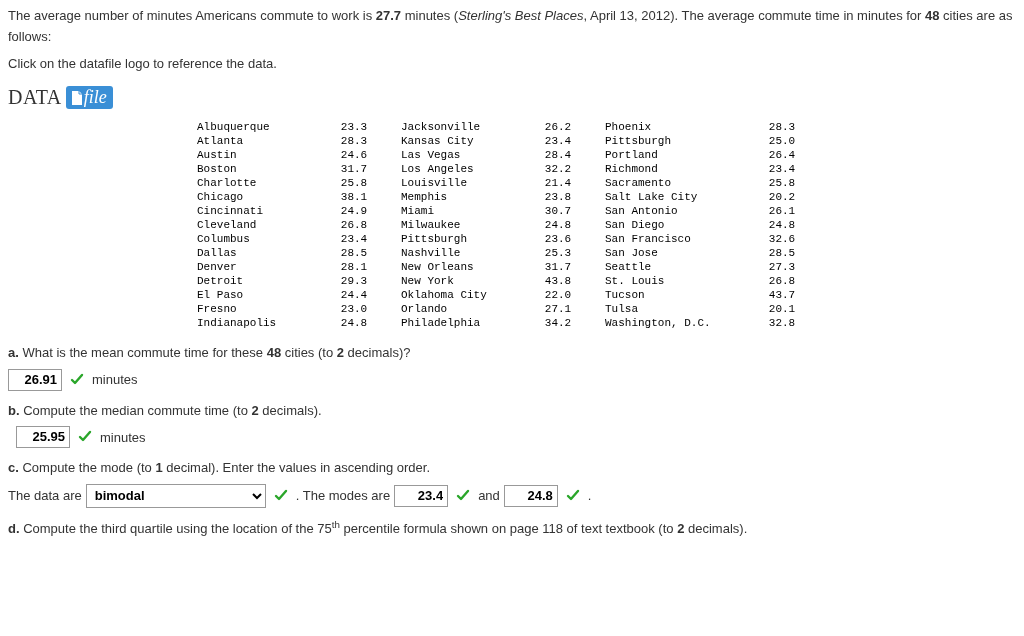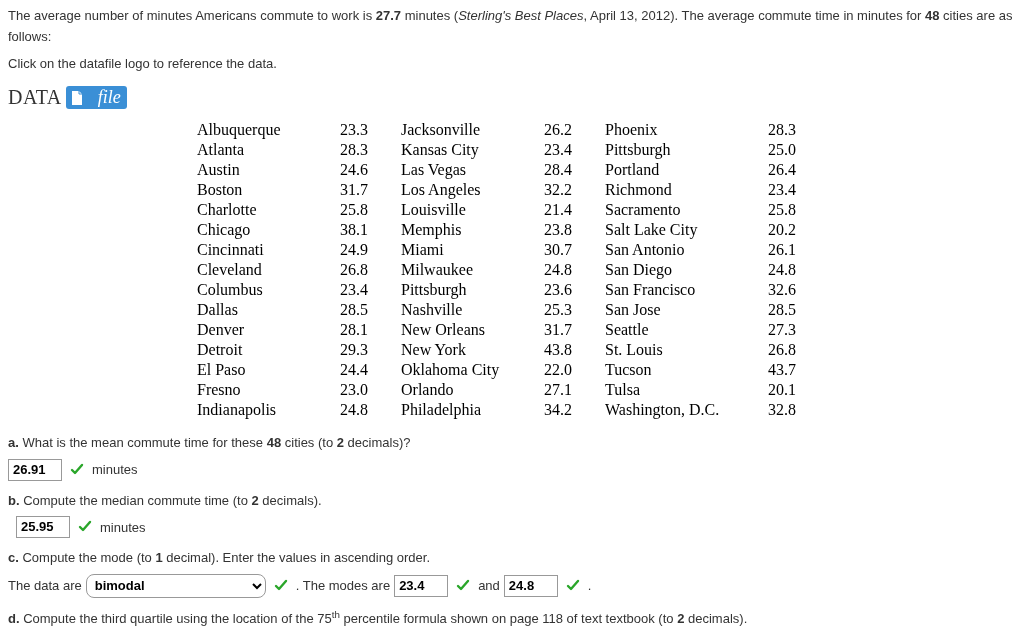--- a/index.html
+++ b/index.html
@@ -29,49 +29,49 @@
   .datafile-badge {
     display: inline-flex;
     align-items: center;
     background: #3a8fd6;
     border-radius: 3px;
     padding: 1px 6px 1px 4px;
     color: #fff;
     font-family: "Times New Roman", serif;
     font-style: italic;
     font-size: 18px;
-    gap: 14px;
+    gap: 0;
   }
   .datafile-badge svg { display: block; }
   .data-table {
     margin: 0 auto 10px auto;
-    font-family: Liberation Serif, serif;
-    font-size: 16px;
+    font-family: Liberation Mono, monospace;
+    font-size: 11px;
     color: #000;
   }
   .data-table td { padding: 0; }
   .data-table .city { width: 130px; }
   .data-table .val  { width: 50px; text-align: center; padding-right: 20px; }
   .data-table .city3 { width: 150px; }
   .q { margin: 4px 0; line-height: 1.8; }
   .q .b { font-weight: bold; }
   .inp {
     border: 1px solid #999;
     font-size: 13px;
-    text-align: left;
+    text-align: right;
     height: 20px;
     line-height: 20px;
     background: #fff;
     display: inline-block;
     vertical-align: middle;
     padding: 0 4px;
     box-sizing: content-box;
   }
   .inp.w-small { width: 44px; }
-  select.inp { height: 22px; width: 170px; text-align: left; font-weight: bold; border-radius: 8px; }
+  select.inp { height: 22px; width: 170px; text-align: left; font-weight: bold; }
   .mark {
     display: inline-flex;
     align-items: center;
     justify-content: center;
     width: 18px; height: 18px;
     border-radius: 50%;
     vertical-align: middle;
     margin: 0 2px;
   }
   .mark.ok { background: #fff; }

